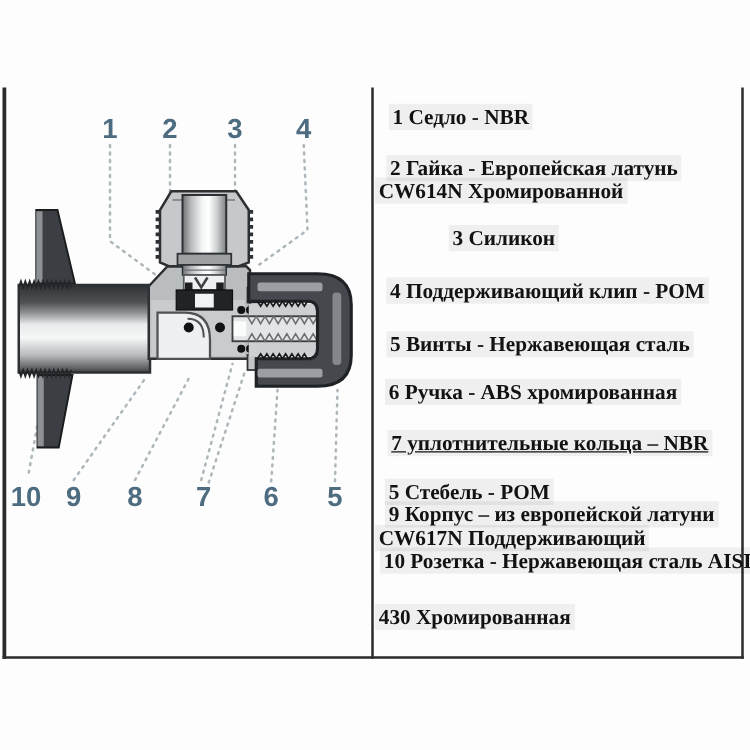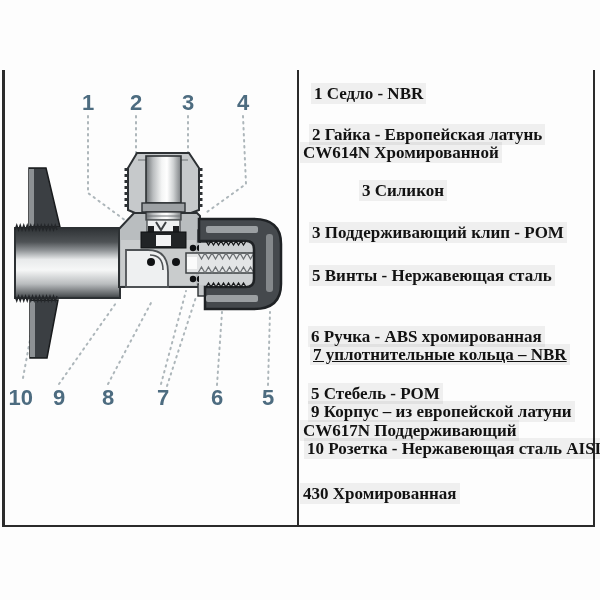--- a/index.html
+++ b/index.html
@@ -152,23 +152,23 @@
   <div class="callout" style="left:92px;top:387px;width:32px;">8</div>
   <div class="callout" style="left:147px;top:387px;width:32px;">7</div>
   <div class="callout" style="left:201px;top:387px;width:32px;">6</div>
   <div class="callout" style="left:252px;top:387px;width:32px;">5</div>
 
   <div>
     <div class="legend-line" style="left:311px;top:84px;"><span>1 Седло  - NBR</span></div>
     <div class="legend-line" style="left:309px;top:125px;"><span>2 Гайка - Европейская латунь</span></div>
     <div class="legend-line" style="left:300px;top:143px;"><span>CW614N Хромированной</span></div>
     <div class="legend-line" style="left:311px;top:181px;margin-left:48px;"><span>3 Силикон</span></div>
-    <div class="legend-line" style="left:309px;top:223px;"><span>3 Поддерживающий клип - POM</span></div>
+    <div class="legend-line" style="left:309px;top:223px;"><span>4 Поддерживающий клип - POM</span></div>
     <div class="legend-line" style="left:309px;top:266px;"><span>5 Винты - Нержавеющая сталь</span></div>
-    <div class="legend-line" style="left:308px;top:304px;margin-top:23px;"><span>6 Ручка -  ABS хромированная</span></div>
+    <div class="legend-line" style="left:308px;top:304px;"><span>6 Ручка -  ABS хромированная</span></div>
     <div class="legend-line" style="left:310px;top:345px;text-decoration:underline;"><span>7 уплотнительные кольца – NBR</span></div>
     <div class="legend-line" style="left:308px;top:384px;"><span>5 Стебель -  POM</span></div>
     <div class="legend-line" style="left:308px;top:402px;"><span>9 Корпус – из европейской латуни</span></div>
     <div class="legend-line" style="left:300px;top:421px;"><span>CW617N Поддерживающий</span></div>
     <div class="legend-line" style="left:304px;top:439px;"><span>10 Розетка -  Нержавеющая сталь AISI</span></div>
     <div class="legend-line" style="left:300px;top:484px;"><span>430 Хромированная</span></div>
   </div>
 
 </div>
 

